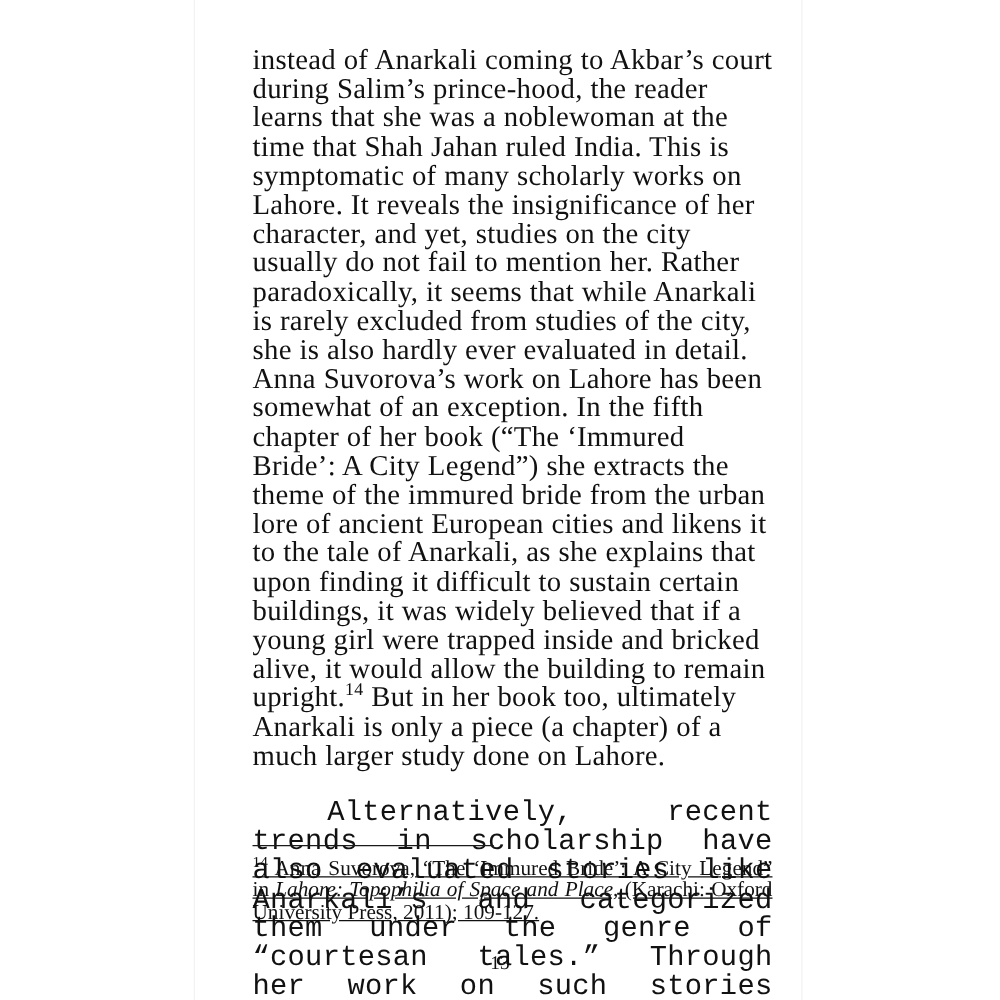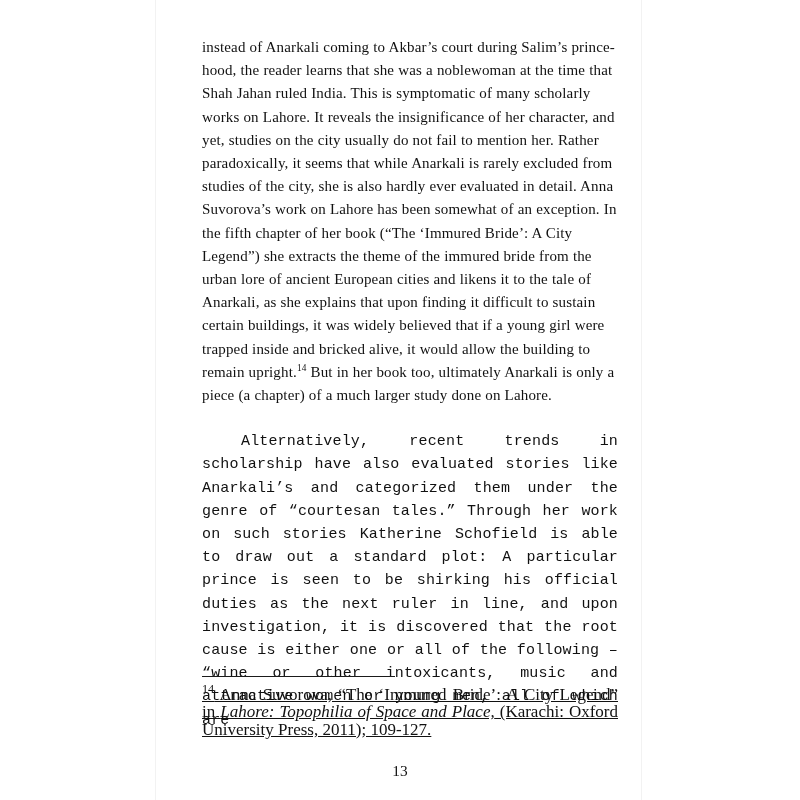--- a/index.html
+++ b/index.html
@@ -34,21 +34,21 @@
     background: #f2f2f2;
   }
   .text-column {
     position: absolute;
     left: 202px;
     top: 36px;
     width: 416px;
   }
   p.body-par {
     margin: 0;
-    font-size: 15px;
+    font-size: 23px;
     line-height: 23.2px;
     text-align: justify;
     text-justify: inter-word;
     letter-spacing: 0.01em;
     word-spacing: 0.01em;
   }
   p.body-par.indented {
     text-indent: 2.6em;
     font-family: Liberation Mono, monospace;
   }

